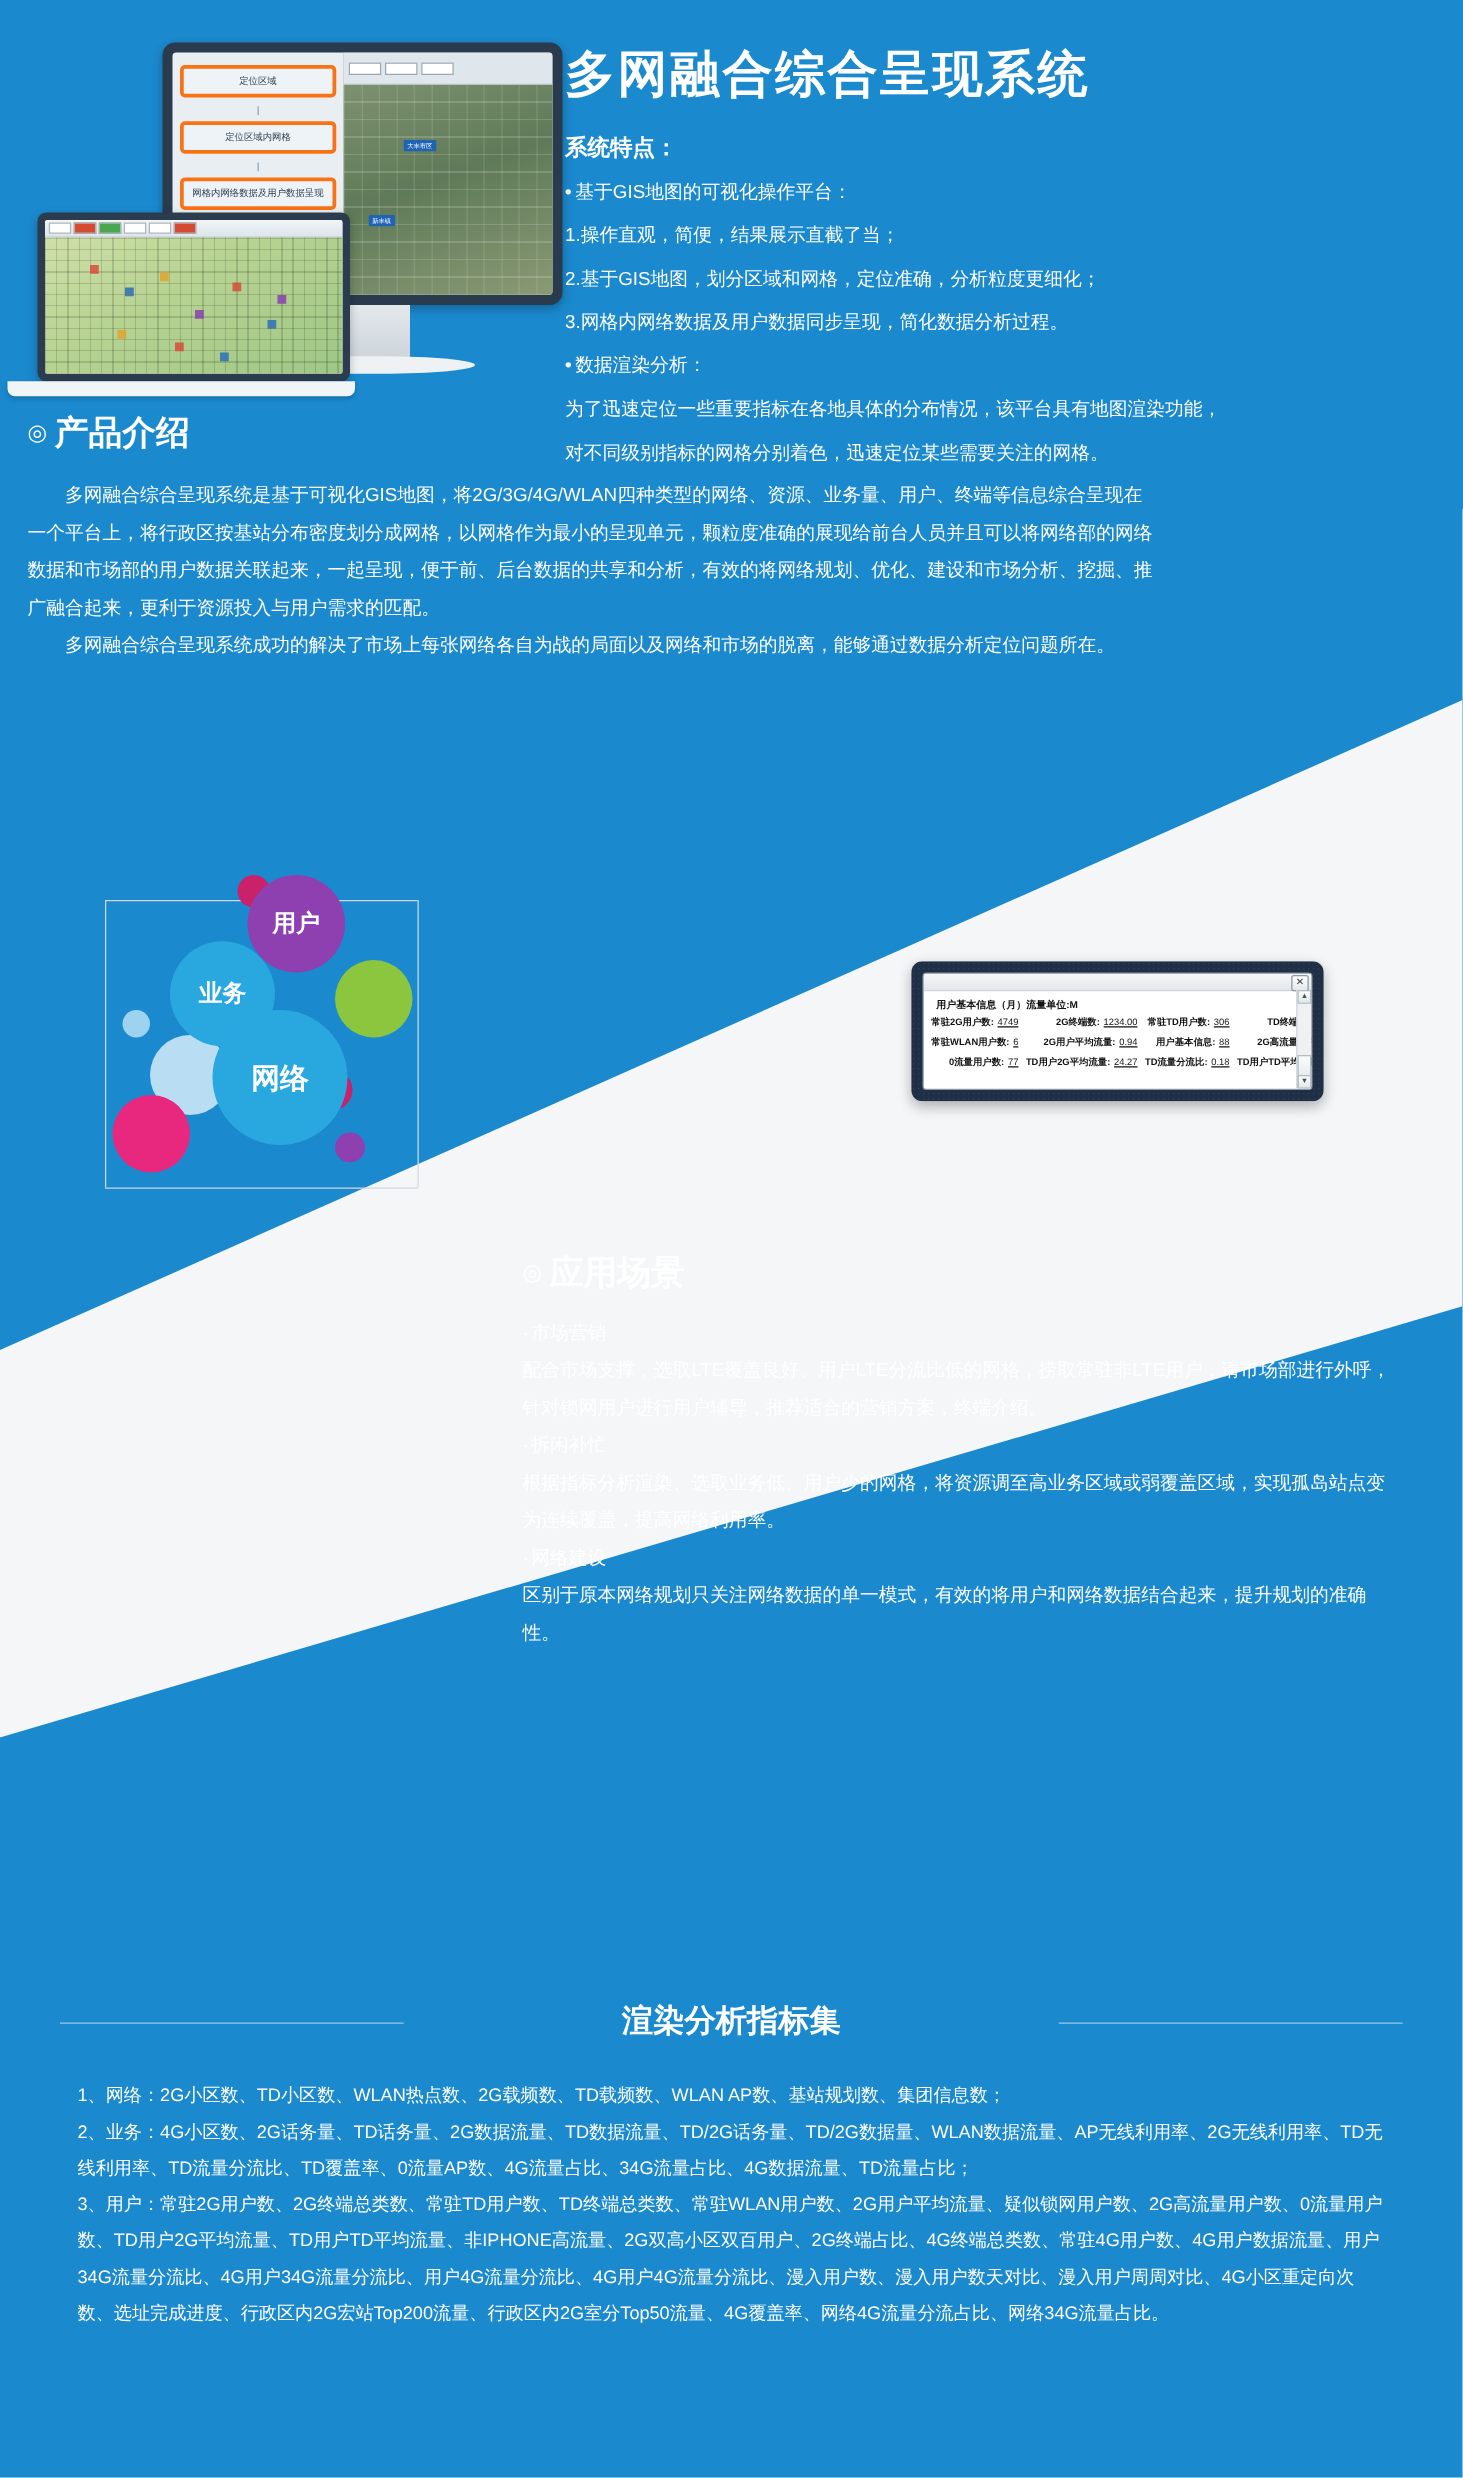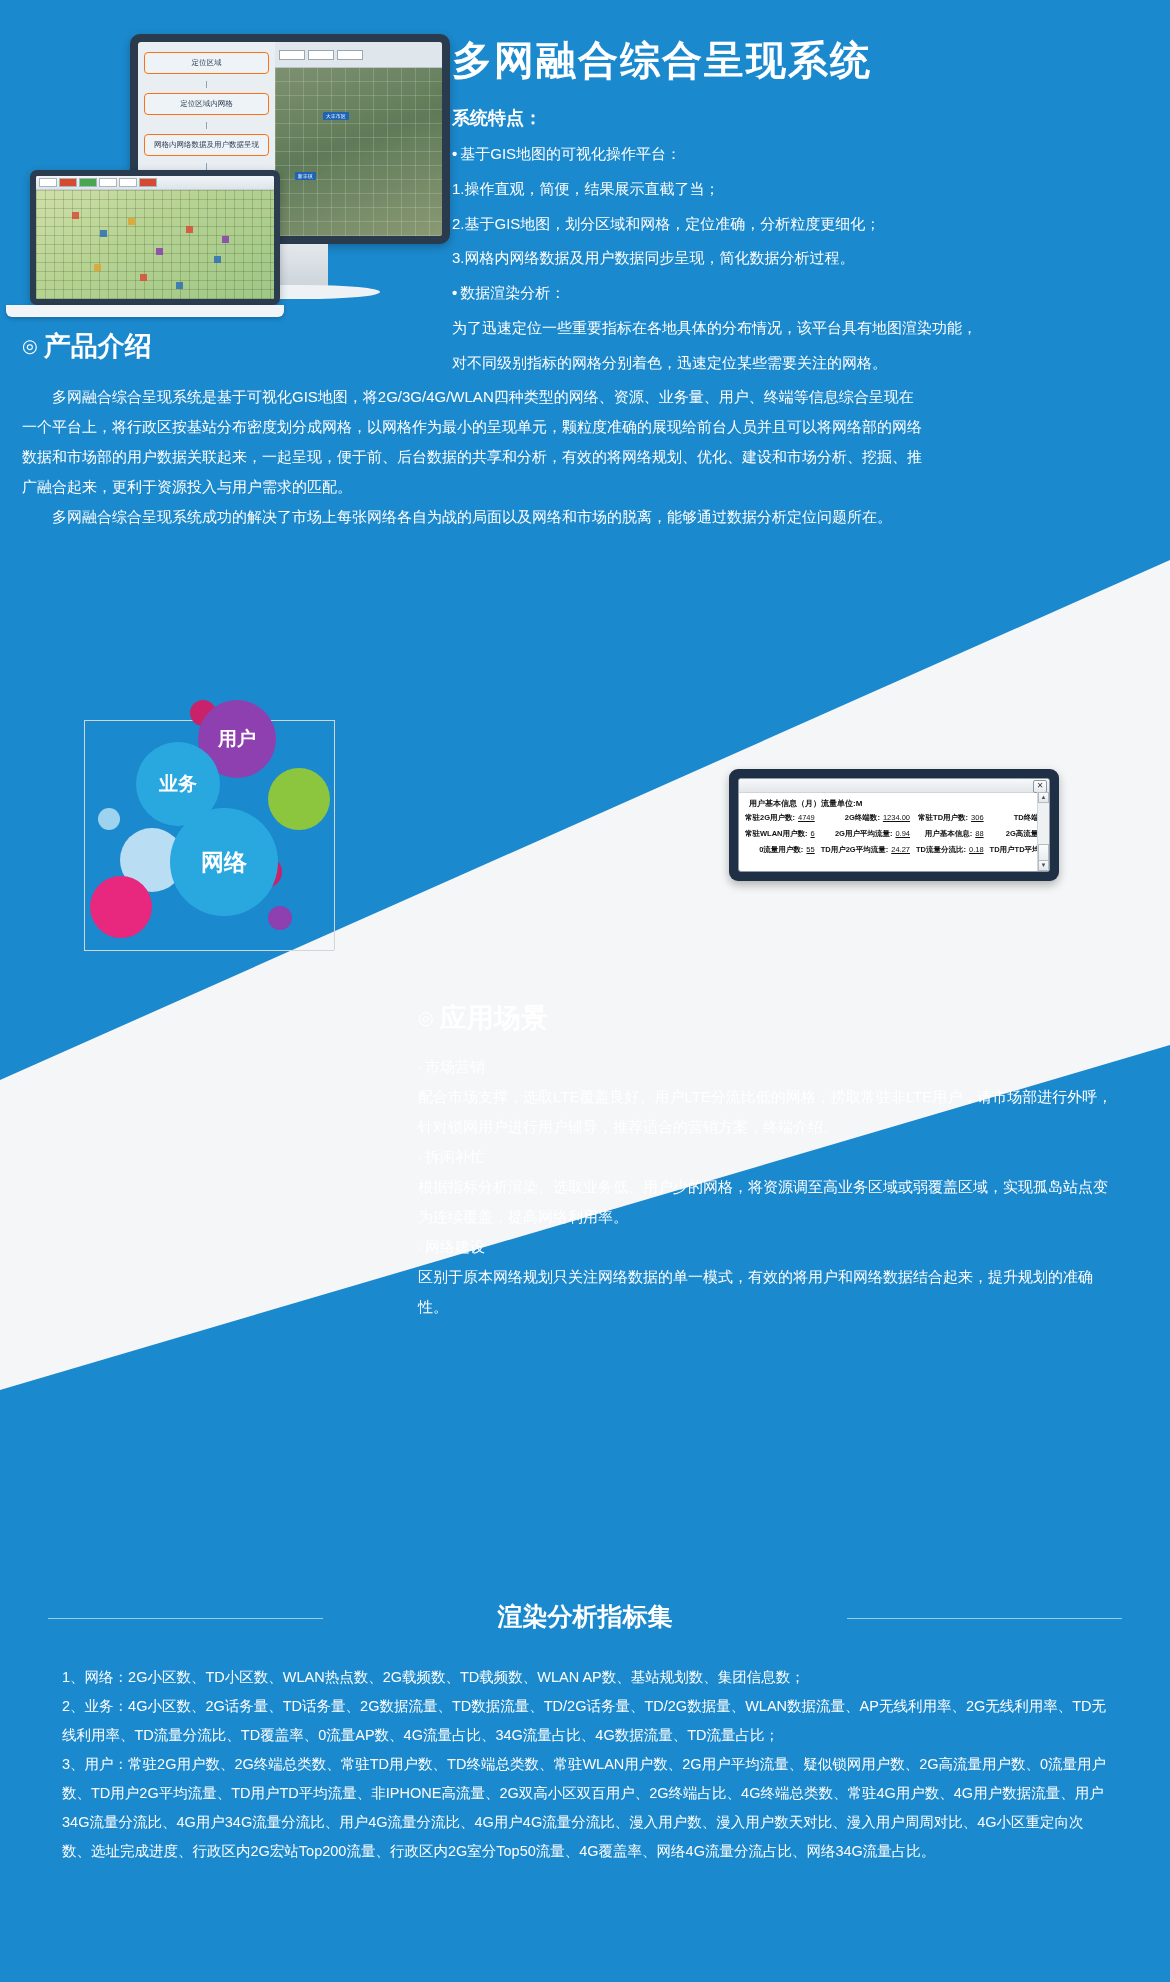--- a/index.html
+++ b/index.html
@@ -34,21 +34,21 @@
   .imac{position:absolute;left:110px;top:4px;width:320px;height:210px;
         background:#2a3b4d;border-radius:10px;padding:8px;box-sizing:border-box;
         box-shadow:0 3px 8px rgba(0,0,0,.25);}
   .imac-screen{width:100%;height:100%;background:#e9eef2;border-radius:3px;
         display:flex;overflow:hidden;position:relative;}
   .imac-stand{position:absolute;left:232px;top:214px;width:76px;height:44px;
         background:linear-gradient(180deg,#e3e8ec,#cdd4da);}
   .imac-base{position:absolute;left:180px;top:255px;width:180px;height:14px;
         background:#eef2f4;border-radius:50%/60%;}
   .flow-col{width:45%;padding:10px 6px;box-sizing:border-box;}
-  .flow-box{background:#eef3f7;border:1px solid #f97316;border-radius:4px;
+  .flow-box{background:#eef3f7;border:3px solid #f97316;border-radius:4px;
         font-size:7.5px;color:#2a3b4d;padding:5px 4px;margin-bottom:7px;
         text-align:center;line-height:1.35;}
   .flow-arrow{width:1px;height:7px;background:#8aa3b8;margin:0 auto 5px auto;}
   .map-col{width:55%;background:#6a7f64;position:relative;}
   .map-toolbar{height:26px;background:#dfe6ec;border-bottom:1px solid #b8c3cc;
         display:flex;align-items:center;gap:3px;padding:0 4px;box-sizing:border-box;}
   .tb-chip{height:8px;width:24px;background:#fff;border:1px solid #9aa7b2;}
   .map-canvas{position:absolute;left:0;top:26px;right:0;bottom:0;
         background:
           repeating-linear-gradient(0deg,rgba(255,255,255,.16) 0 1px,transparent 1px 14px),
@@ -231,21 +231,21 @@
 
   <div class="bubble" style="left:130px;top:10px;width:26px;height:26px;background:#c9226b;"></div>
   <div class="bubble" style="left:208px;top:78px;width:62px;height:62px;background:#8cc63f;"></div>
   <div class="bubble" style="left:38px;top:118px;width:22px;height:22px;background:#9dd3ef;"></div>
   <div class="bubble" style="left:60px;top:138px;width:64px;height:64px;background:#b9def3;"></div>
   <div class="bubble" style="left:30px;top:186px;width:62px;height:62px;background:#e8277e;"></div>
   <div class="bubble" style="left:190px;top:166px;width:32px;height:32px;background:#c9226b;"></div>
   <div class="bubble" style="left:208px;top:216px;width:24px;height:24px;background:#8e3fb0;"></div>
 
   <div class="bubble-label" style="left:138px;top:10px;width:78px;height:78px;background:#8e3fb0;font-size:19px;">用户</div>
-  <div class="bubble-label" style="left:76px;top:52px;width:84px;height:84px;background:#29a8e0;font-size:19px;">业务</div>
+  <div class="bubble-label" style="left:76px;top:63px;width:84px;height:84px;background:#29a8e0;font-size:19px;">业务</div>
   <div class="bubble-label" style="left:110px;top:118px;width:108px;height:108px;background:#29a8e0;font-size:23px;">网络</div>
 </div>
 
 <div id="dialog-shell">
   <div id="dialog">
     <div id="dialog-topbar">
       <div id="dialog-close">✕</div>
     </div>
     <div id="dialog-title">用户基本信息（月）流量单位:M</div>
     <div id="dialog-grid">
@@ -276,21 +276,21 @@
       <div class="kv">
           <span class="k">用户基本信息</span>
           <span class="v">88</span>
         </div>
       <div class="kv">
           <span class="k">2G高流量用户数</span>
           <span class="v">17</span>
         </div>
       <div class="kv">
           <span class="k">0流量用户数</span>
-          <span class="v">55</span>
+          <span class="v">77</span>
         </div>
       <div class="kv">
           <span class="k">TD用户2G平均流量</span>
           <span class="v">24.27</span>
         </div>
       <div class="kv">
           <span class="k">TD流量分流比</span>
           <span class="v">0.18</span>
         </div>
       <div class="kv">

